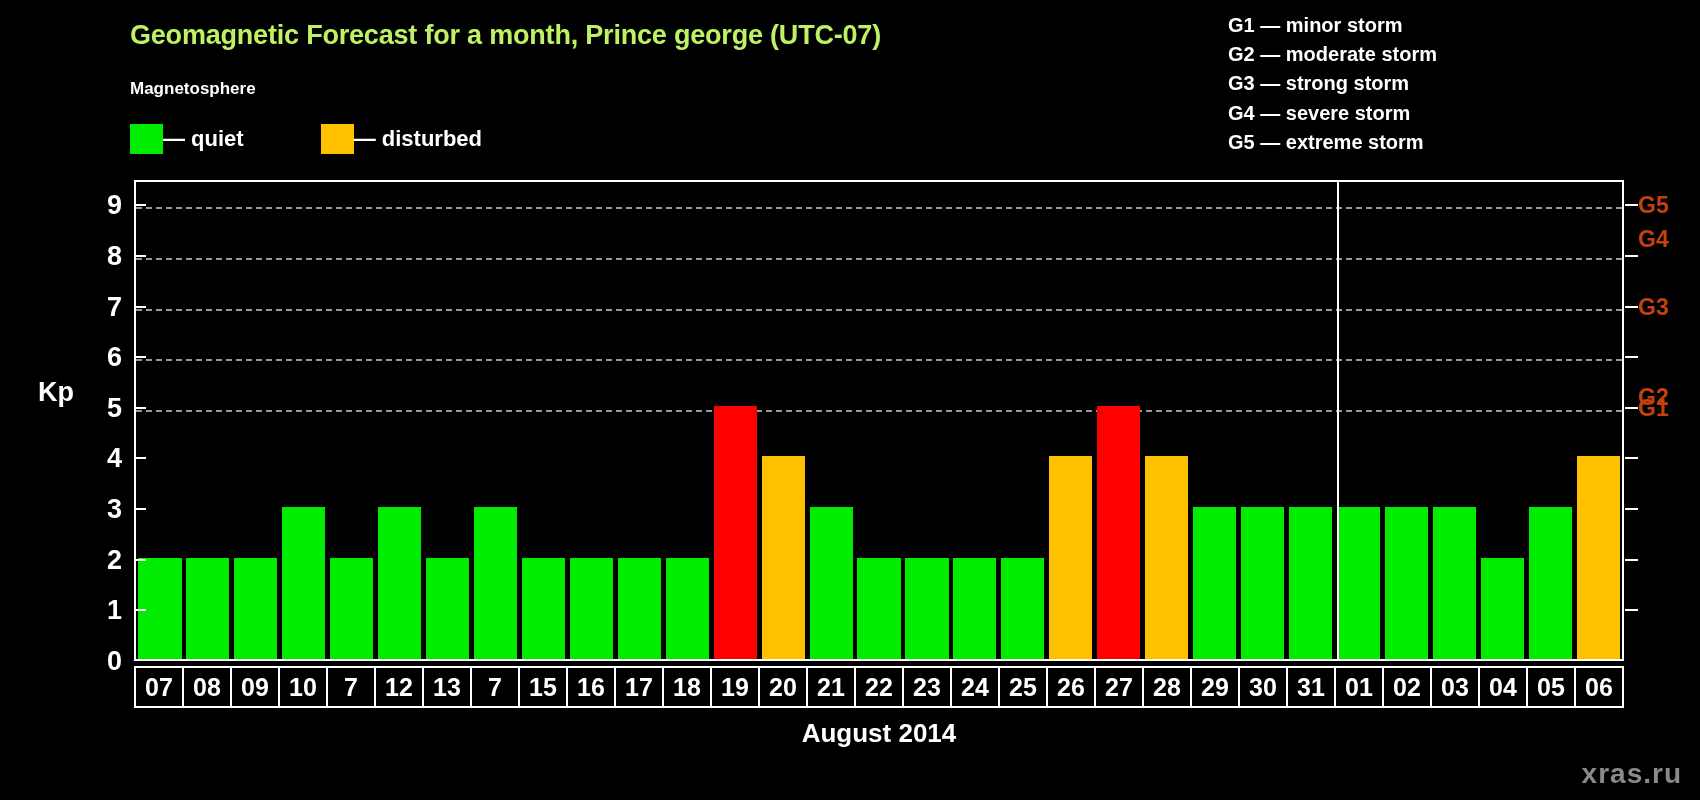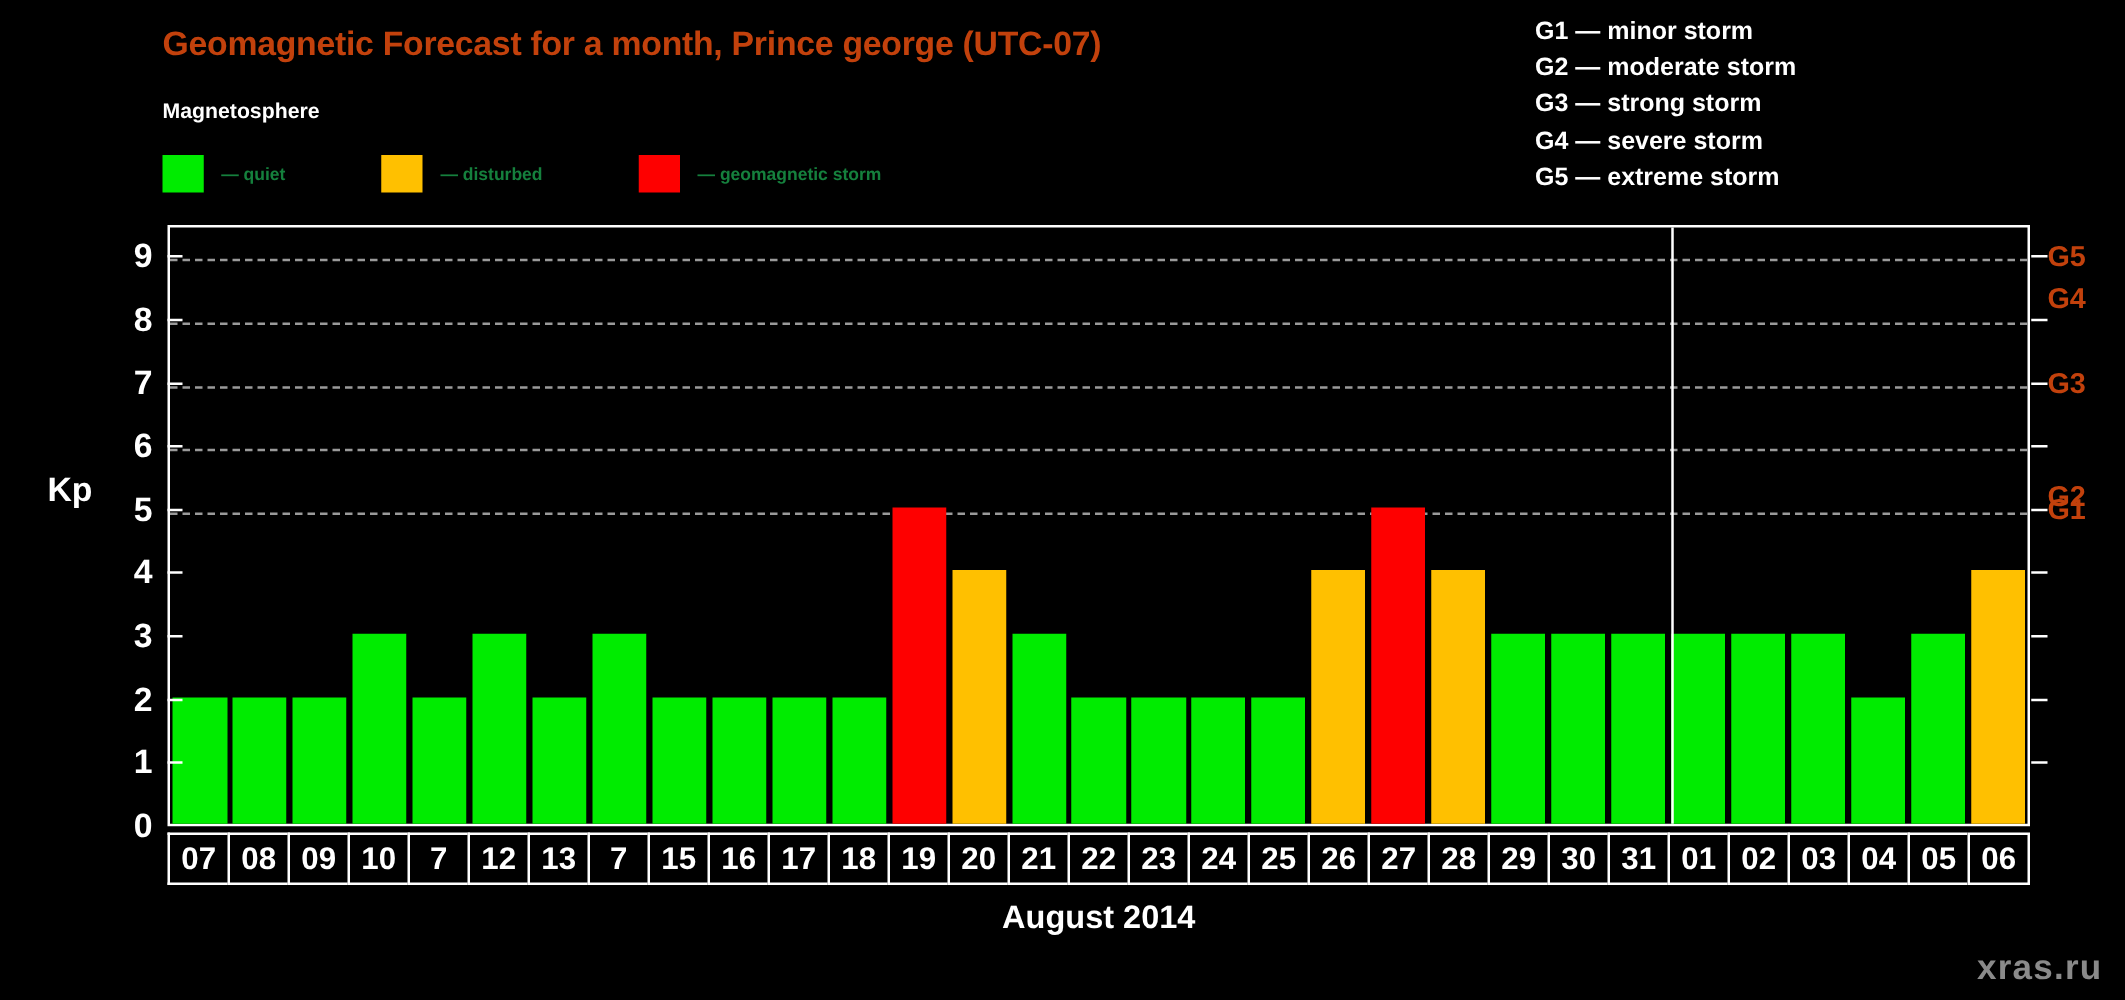--- a/index.html
+++ b/index.html
@@ -2,34 +2,34 @@
 <html><head>
 <meta charset="utf-8">
 <style>
   html,body{margin:0;padding:0;background:#000;}
   body{width:1700px;height:800px;overflow:hidden;font-family:"Liberation Sans",sans-serif;color:#fff;}
   #root{position:relative;width:1700px;height:800px;background:#000;}
 
   
   .title{
     position:absolute;left:130px;top:20px;
-    font-size:27px;font-weight:bold;color:#c2410c;white-space:nowrap;letter-spacing:-0.2px;
+    font-size:27px;font-weight:bold;color:#bef264;white-space:nowrap;letter-spacing:-0.2px;
   }
   .mag-label{
     position:absolute;left:130px;top:79px;
     font-size:17px;font-weight:bold;color:#fff;
   }
   .legend{
     position:absolute;left:130px;top:124px;
     display:flex;align-items:center;
   }
   .legend-item{display:flex;align-items:center;margin-right:77px;}
   .legend-item:last-child{margin-right:0;}
   .swatch{width:33px;height:30px;display:inline-block;}
-  .legend-text{font-size:14px;font-weight:bold;color:#15803d;margin-left:14px;white-space:nowrap;}
+  .legend-text{font-size:22px;font-weight:bold;color:#ffffff;white-space:nowrap;}
 
   
   .glegend{
     position:absolute;left:1228px;top:11px;
     font-size:20px;font-weight:bold;line-height:1.46;color:#fff;
   }
   .glegend div{white-space:nowrap;}
 
   
   .plot-frame{
@@ -102,24 +102,20 @@
   <div class="mag-label">Magnetosphere</div>
 
   <div class="legend" id="legend">
       <div class="legend-item">
         <span class="swatch" style="background: rgb(0, 236, 0);"></span>
         <span class="legend-text">— quiet</span>
       </div>
       <div class="legend-item">
         <span class="swatch" style="background: rgb(255, 192, 0);"></span>
         <span class="legend-text">— disturbed</span>
-      </div>
-      <div class="legend-item">
-        <span class="swatch" style="background: rgb(254, 0, 0);"></span>
-        <span class="legend-text">— geomagnetic storm</span>
       </div>
     </div>
 
   <div class="glegend" id="glegend">
       <div>G1 — minor storm</div>
       <div>G2 — moderate storm</div>
       <div>G3 — strong storm</div>
       <div>G4 — severe storm</div>
       <div>G5 — extreme storm</div>
     </div>

